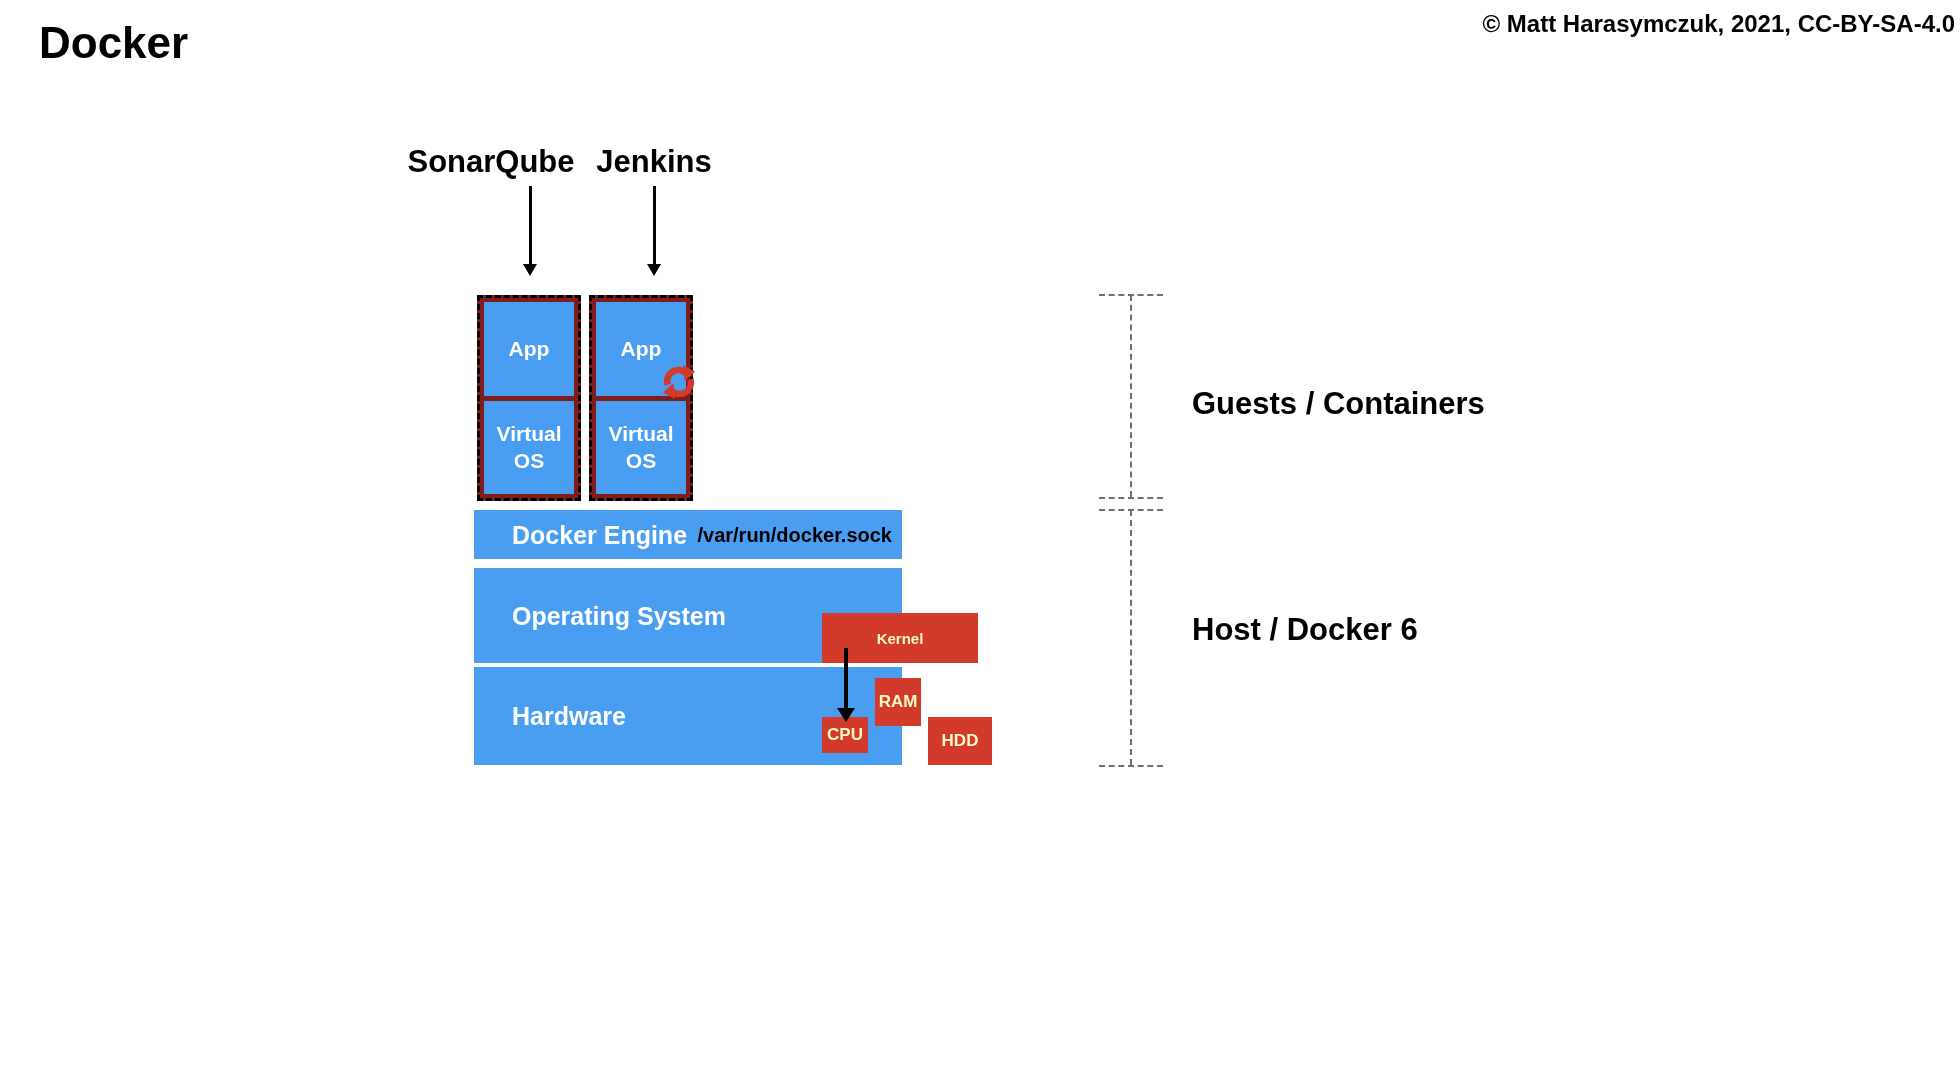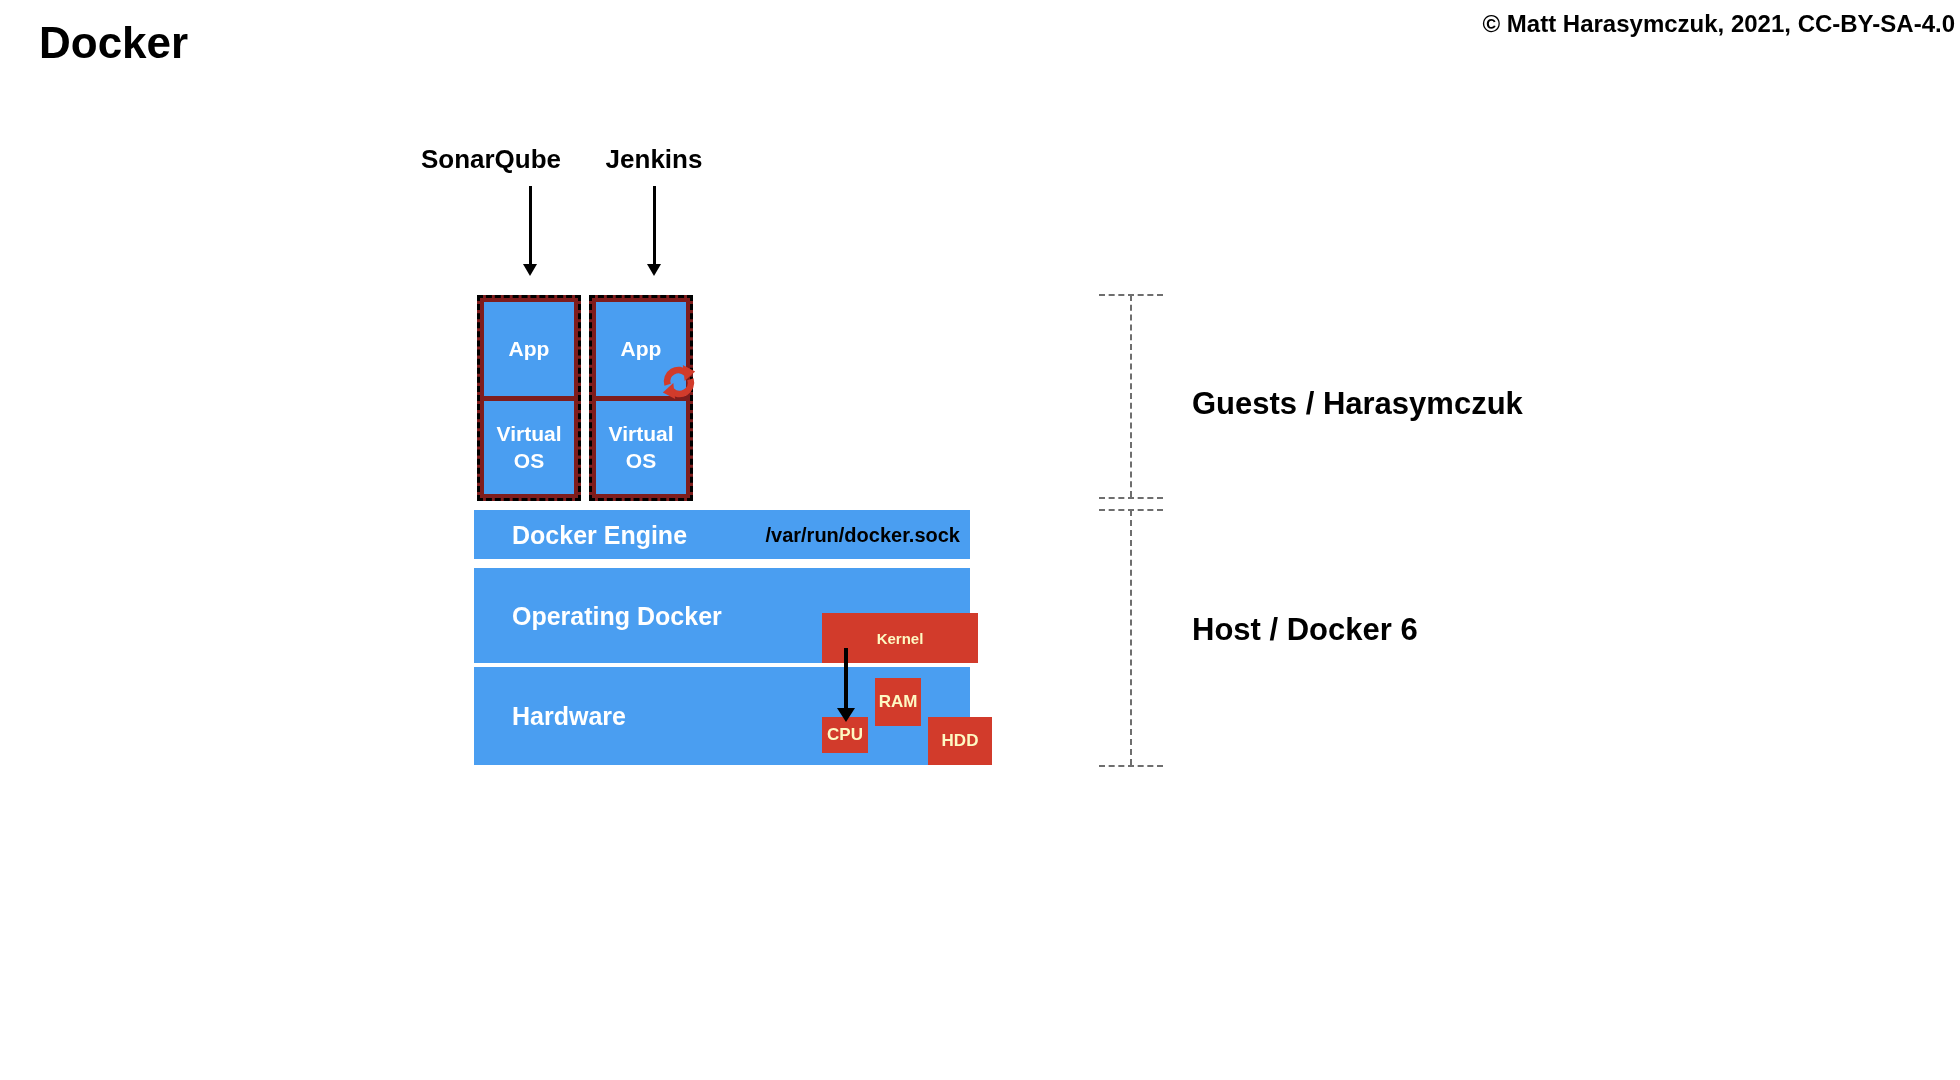--- a/index.html
+++ b/index.html
@@ -10,41 +10,41 @@
   }
   html,body{margin:0;padding:0;background:#ffffff;}
   body{font-family:"Liberation Sans", sans-serif; -webkit-font-smoothing:antialiased;}
   .canvas{position:relative;width:1960px;height:1080px;background:#ffffff;overflow:hidden;margin-left:9px;}
 
   .abs{position:absolute;}
 
   .page-title{left:30px;top:18px;font-size:44px;font-weight:bold;color:var(--ink);}
   .copyright{right:14px;top:10px;font-size:24px;font-weight:bold;color:var(--ink);}
 
-  .top-label{top:144px;font-size:26px;font-weight:bold;color:var(--ink);transform:translateX(-50%);white-space:nowrap;}
+  .top-label{top:144px;font-size:31px;font-weight:bold;color:var(--ink);transform:translateX(-50%);white-space:nowrap;}
 
   
   .arrow-down{position:absolute;width:0;}
   .arrow-down .shaft{position:absolute;top:0;background:#000;}
   .arrow-down .head{position:absolute;width:0;height:0;}
   .arrow-sm .shaft{left:-1.5px;width:3px;height:78px;}
   .arrow-sm .head{top:78px;left:-7px;border-left:7px solid transparent;border-right:7px solid transparent;border-top:12px solid #000;}
   .arrow-lg .shaft{left:-2px;width:4px;height:60px;}
   .arrow-lg .head{top:60px;left:-9px;border-left:9px solid transparent;border-right:9px solid transparent;border-top:14px solid #000;}
 
   
   .container-box{position:absolute;top:295px;width:104px;height:206px;border:3px dashed #000;box-sizing:border-box;
     display:flex;flex-direction:column;gap:5px;padding:4px;background:#7f1d1d;}
   .blue-cell{background:var(--blue);color:#fff;font-weight:bold;font-size:21px;line-height:1.3;
     display:flex;align-items:center;justify-content:center;text-align:center;flex:1;}
 
   .restart{left:651px;top:363px;width:38px;height:38px;z-index:6;}
 
   
-  .bar{position:absolute;left:465px;width:496px;background:var(--blue);}
+  .bar{position:absolute;left:465px;width:428px;background:var(--blue);}
   .bar-label{position:absolute;left:38px;top:50%;transform:translateY(-50%);color:#fff;font-weight:bold;font-size:25px;white-space:nowrap;}
   .socket{position:absolute;right:10px;top:50%;transform:translateY(-50%);color:#000;font-weight:bold;font-size:20px;white-space:nowrap;}
 
   .red-box{position:absolute;background:var(--red);color:#fef9c3;font-weight:bold;
     display:flex;align-items:center;justify-content:center;text-align:center;}
 
   
   .bracket-h{position:absolute;left:1090px;width:64px;height:0;border-top:2px dashed var(--bracket);}
   .bracket-v{position:absolute;left:1121px;width:0;border-left:2px dashed var(--bracket);}
   .side-label{left:1183px;font-size:31px;font-weight:bold;color:var(--ink);white-space:nowrap;}
@@ -87,21 +87,21 @@
       <polygon points="16,38 3,31 14,21" fill="#d23b2b"></polygon>
     </svg>
   </div>
 
   <div class="bar" style="top:510px;height:49px;">
     <div class="bar-label">Docker Engine</div>
     <div class="socket">/var/run/docker.sock</div>
   </div>
 
   <div class="bar" style="top:568px;height:95px;">
-    <div class="bar-label">Operating Docker</div>
+    <div class="bar-label">Operating System</div>
   </div>
 
   <div class="red-box" style="left:813px;top:613px;width:156px;height:50px;font-size:15px;">Kernel</div>
 
   <div class="bar" style="top:667px;height:98px;">
     <div class="bar-label">Hardware</div>
   </div>
 
   <div class="red-box" style="left:813px;top:717px;width:46px;height:36px;font-size:17px;z-index:3;">CPU</div>
   <div class="red-box" style="left:866px;top:678px;width:46px;height:48px;font-size:17px;z-index:3;">RAM</div>
@@ -110,21 +110,21 @@
   <div class="arrow-down arrow-lg" style="left:837px;top:648px;z-index:5;">
     <div class="shaft"></div>
     <div class="head"></div>
   </div>
 
   <div>
     <div class="bracket-h" style="top:294px;"></div>
     <div class="bracket-v" style="top:295px;height:202px;"></div>
     <div class="bracket-h" style="top:497px;"></div>
   </div>
-  <div class="abs side-label" style="top:386px;">Guests / Harasymczuk</div>
+  <div class="abs side-label" style="top:386px;">Guests / Containers</div>
 
   <div>
     <div class="bracket-h" style="top:509px;"></div>
     <div class="bracket-v" style="top:510px;height:255px;"></div>
     <div class="bracket-h" style="top:765px;"></div>
   </div>
   <div class="abs side-label" style="top:612px;">Host / Docker 6</div>
 
 </div>
 

